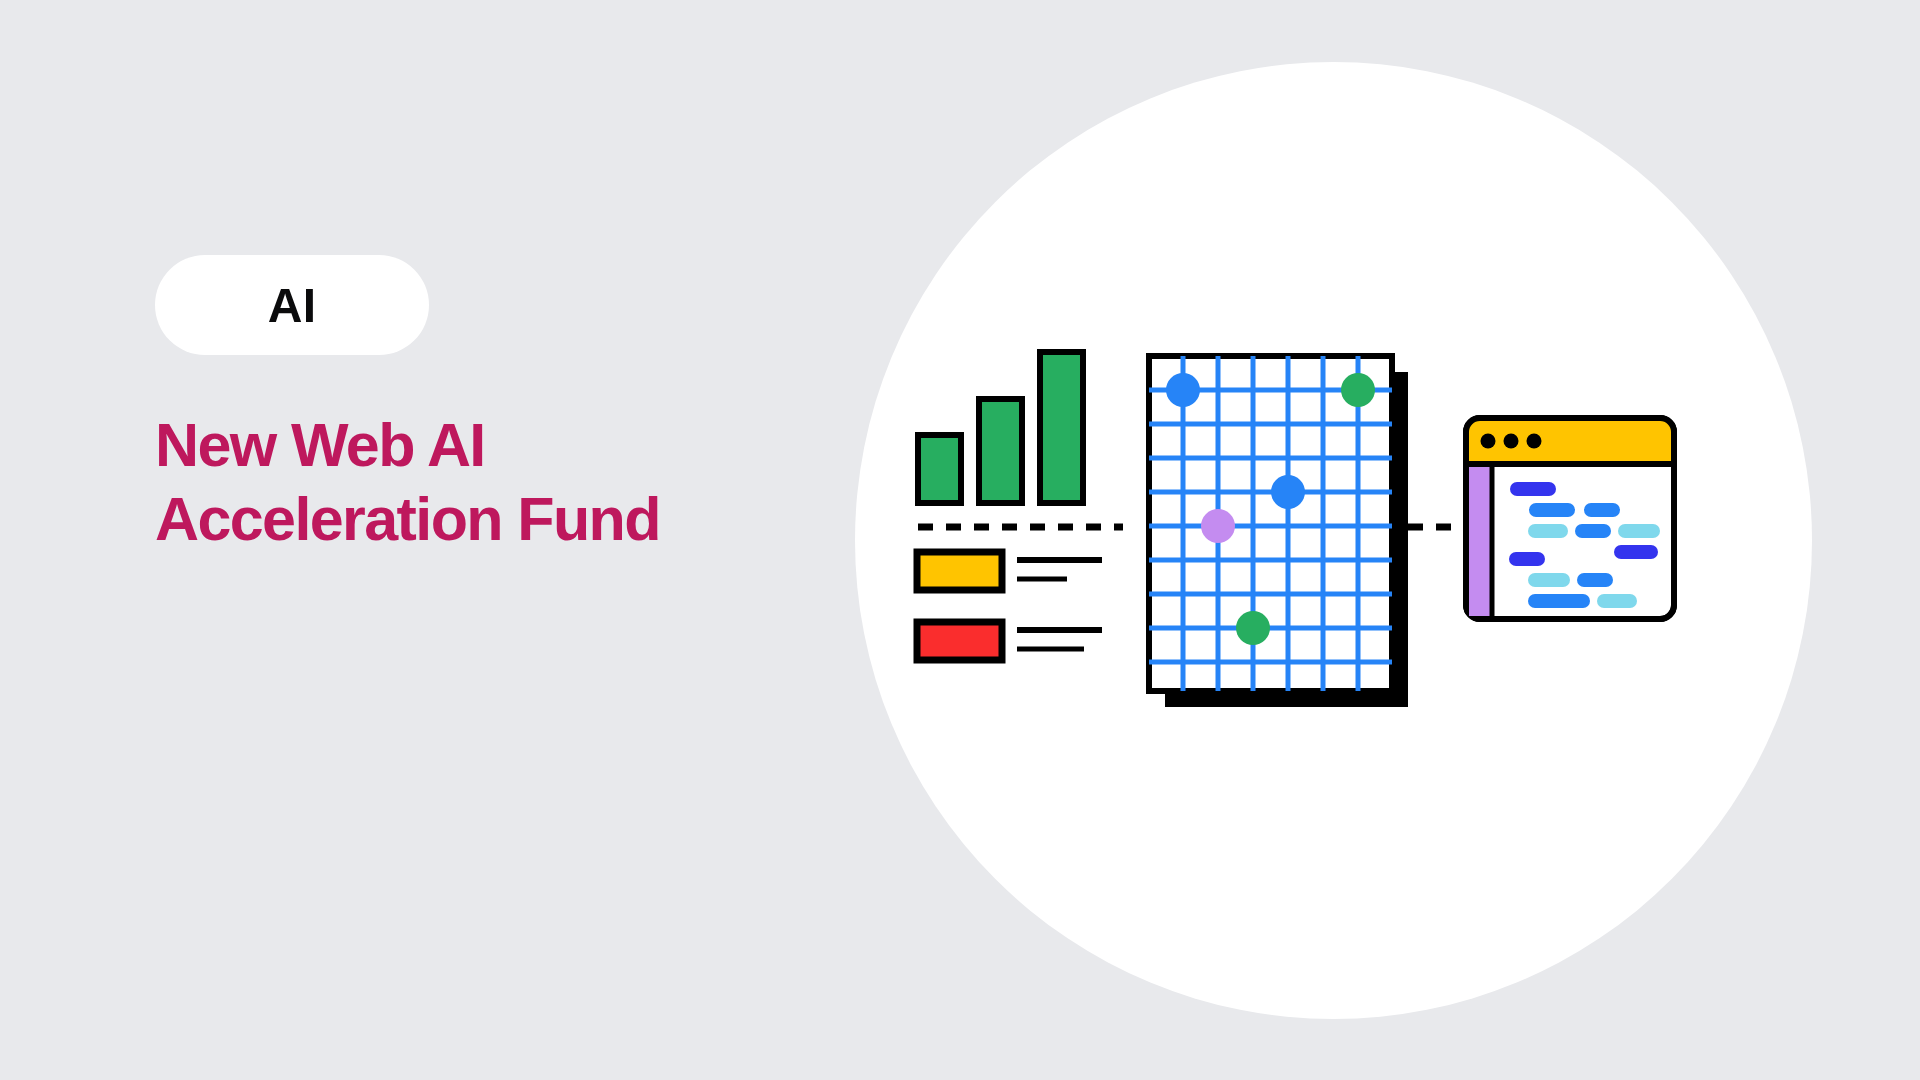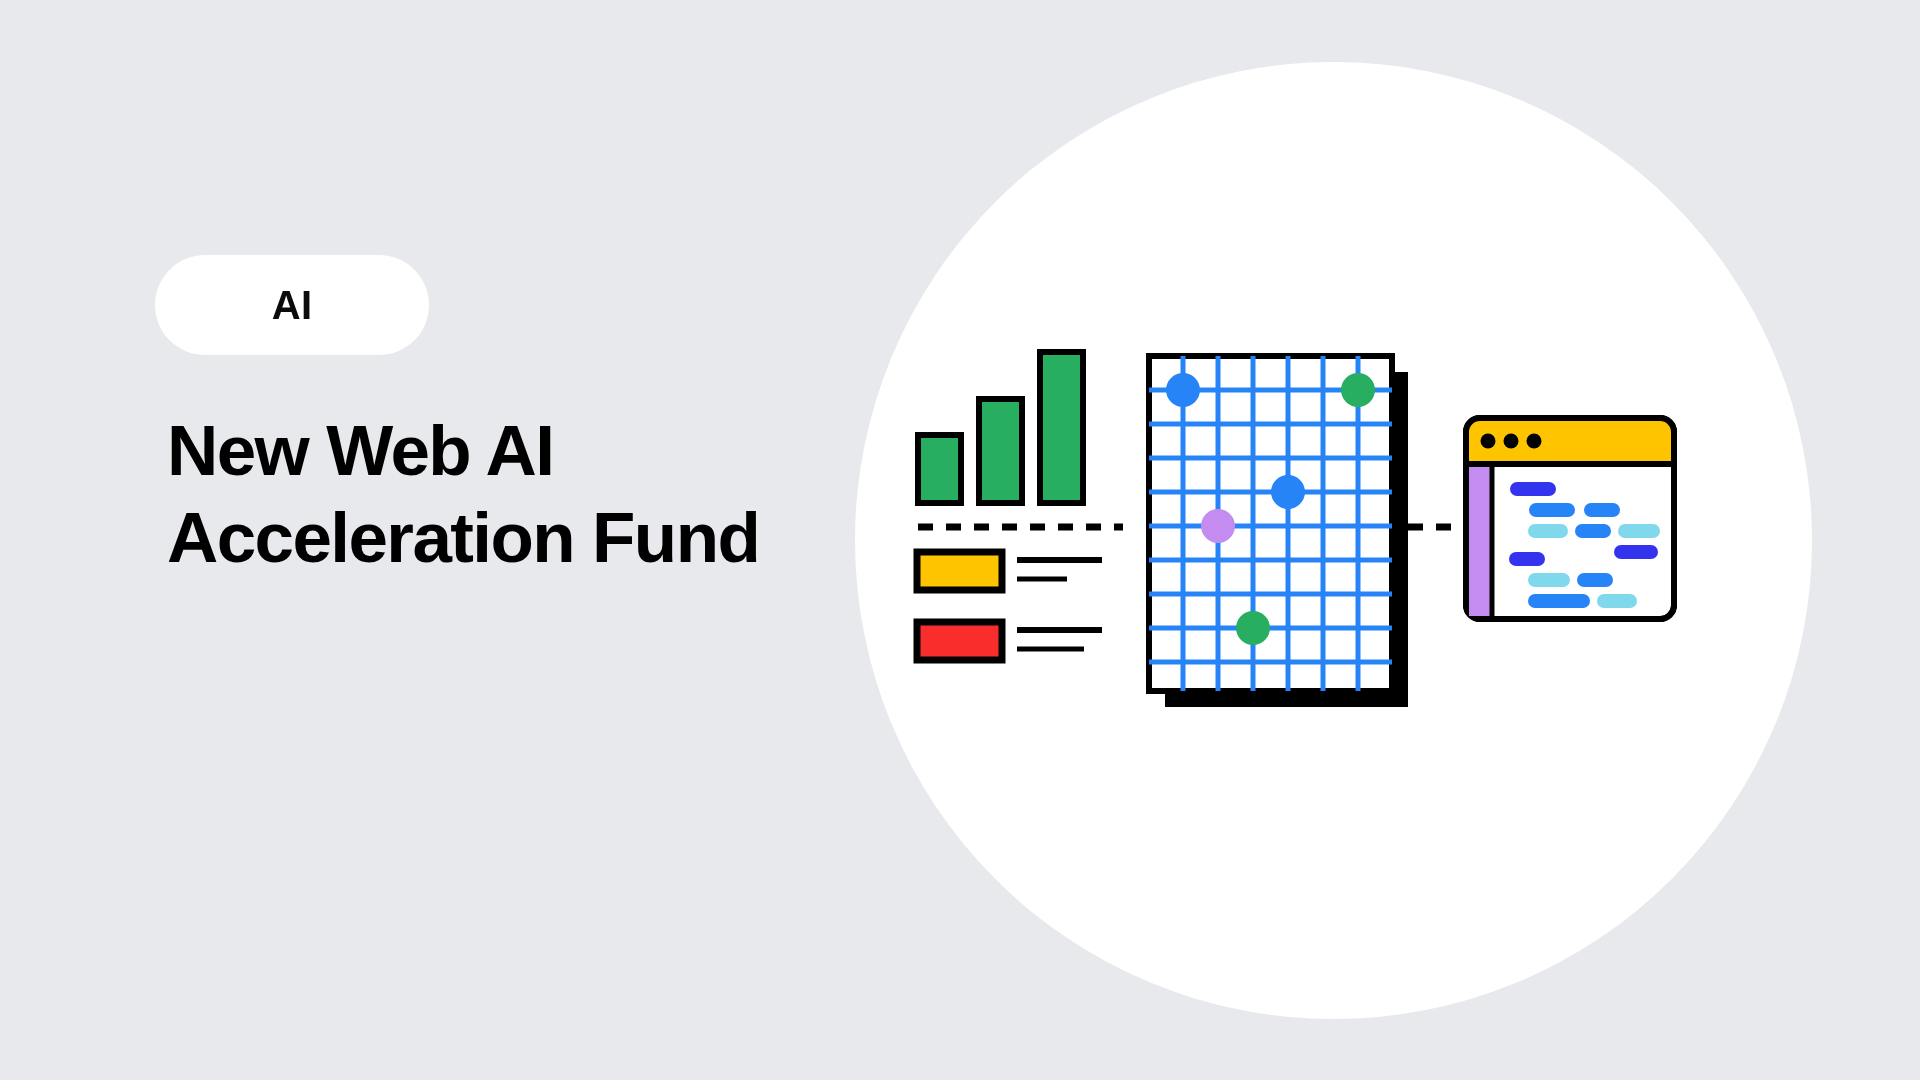--- a/index.html
+++ b/index.html
@@ -34,33 +34,33 @@
   .badge {
     display: inline-flex;
     align-items: center;
     justify-content: center;
     min-width: 274px;
     height: 100px;
     padding: 0 34px;
     box-sizing: border-box;
     background: #ffffff;
     border-radius: 50px;
-    font-size: 40px;
+    font-size: 48px;
     font-weight: 700;
     letter-spacing: 0.2px;
     color: #0b0b0c;
   }
 
   .headline {
-    margin: 53px 0 0 12px;
-    font-size: 71px;
+    margin: 53px 0 0 0;
+    font-size: 61px;
     line-height: 1.22;
     font-weight: 700;
     letter-spacing: -1.6px;
-    color: #000000;
+    color: #be185d;
     max-width: 660px;
   }
 
   
   .illo-wrap {
     position: absolute;
     left: 855px;
     top: 62px;
     width: 957px;
     height: 957px;

